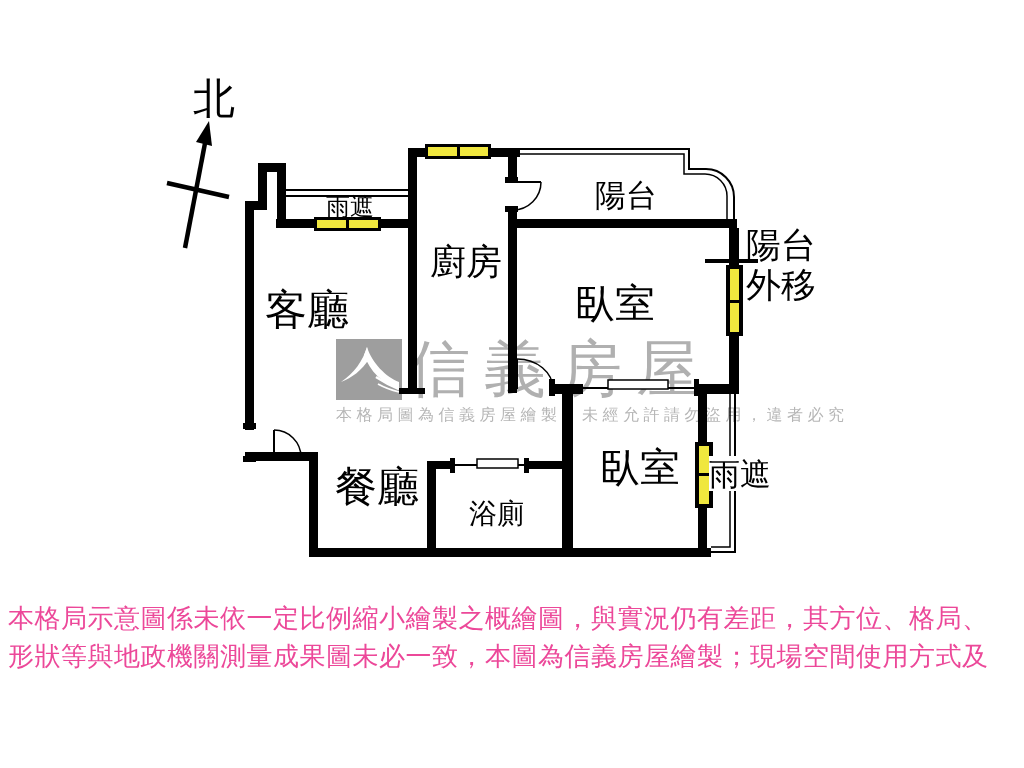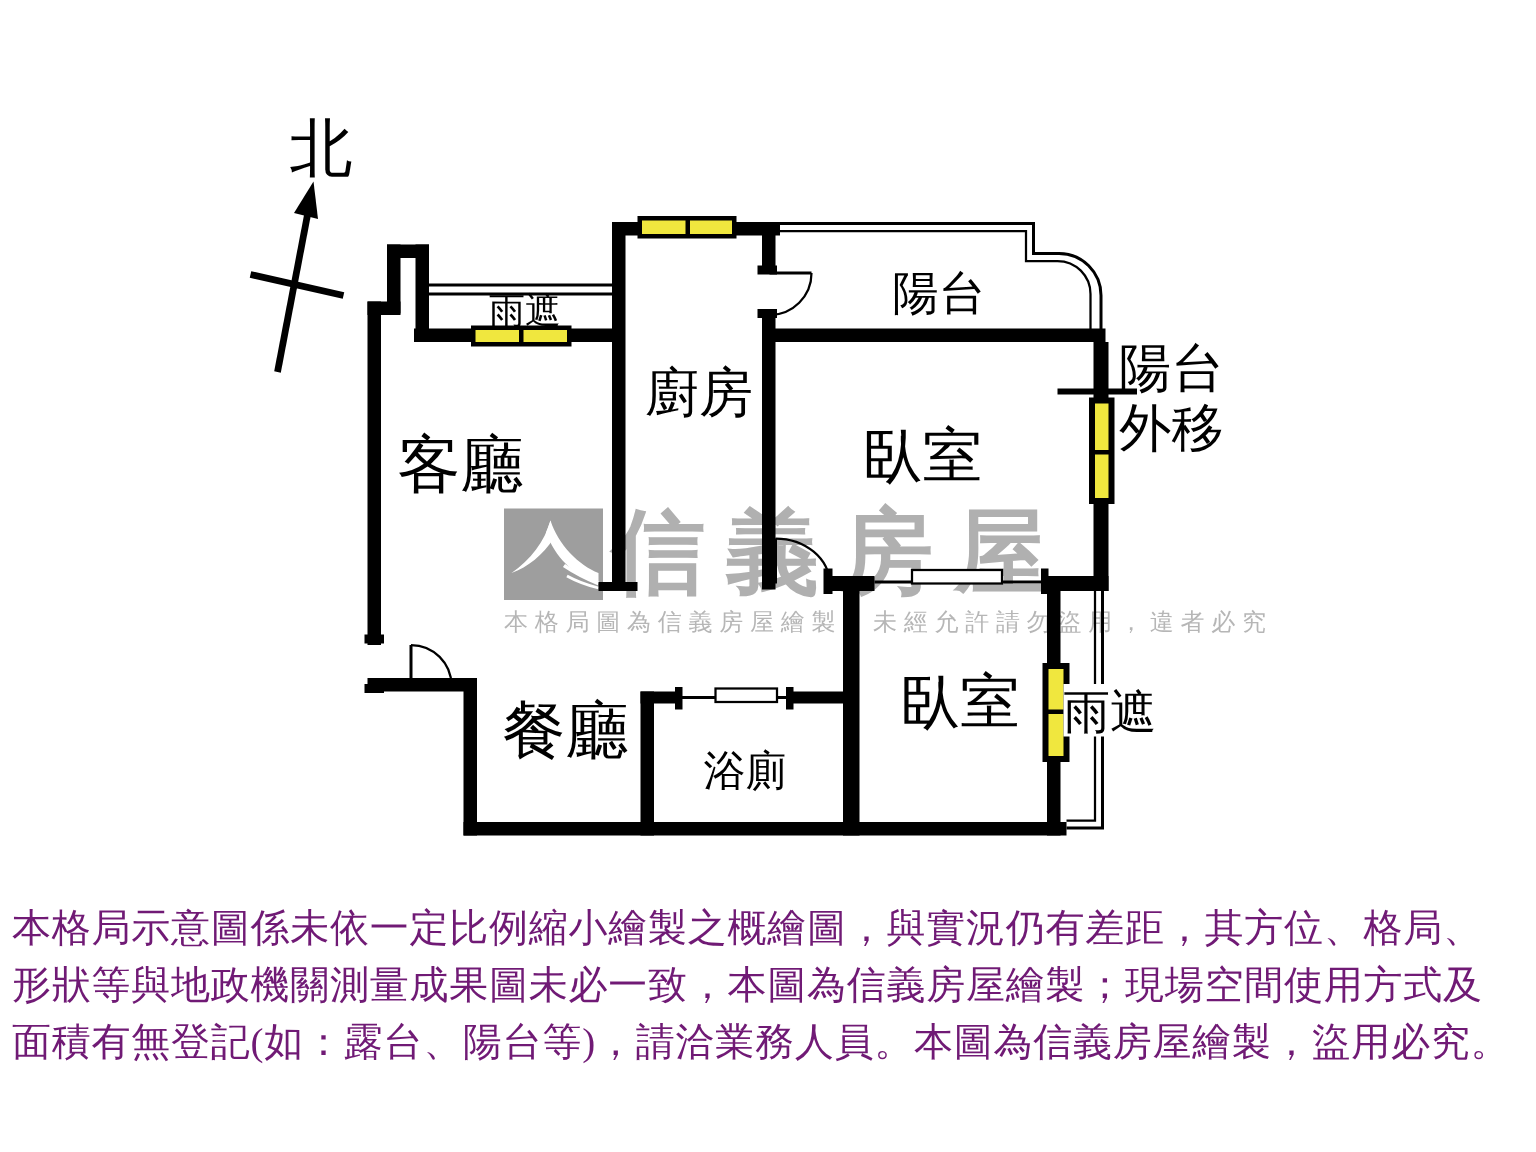--- a/index.html
+++ b/index.html
@@ -1,28 +1,28 @@
 <!DOCTYPE html>
 <html><head>
 <meta charset="utf-8">
 <style>
   html,body{margin:0;padding:0;background:#ffffff;}
   .page{position:relative;width:1024px;height:768px;background:#ffffff;overflow:hidden;
         font-family:"Liberation Serif","DejaVu Serif",serif;}
   
   .wm-logo{position:absolute;left:336px;top:339px;width:66px;height:61px;background:#9e9e9e;}
   .wm-brand{position:absolute;left:408px;top:334px;font-size:62px;line-height:70px;
-            color:#b0b0b0;letter-spacing:14px;white-space:nowrap;font-weight:700;}
+            color:#b0b0b0;letter-spacing:14px;white-space:nowrap;font-weight:400;}
   .wm-notice{position:absolute;left:336px;top:405px;font-size:16px;color:#b6b6b6;
              letter-spacing:4.5px;white-space:nowrap;}
   
   .plan-svg{position:absolute;left:0;top:0;width:1024px;height:768px;}
   .plan-label{font-family:"Liberation Serif","DejaVu Serif",serif;fill:#000000;}
   
-  .disclaimer{position:absolute;left:8px;top:600px;width:1010px;color:#701a75;
+  .disclaimer{position:absolute;left:8px;top:600px;width:1010px;color:#ec4899;
               font-size:26px;line-height:38px;letter-spacing:0.5px;}
 </style>
 </head>
 <body>
 
 <div class="page">
 
   <div class="wm-logo">
     <svg width="66" height="61" viewBox="0 0 66 61">
       <path d="M31,8 C27,22 18,34 5,43 C16,39 26,31 33,20 Z" fill="#ffffff"></path>
@@ -150,16 +150,15 @@
       <text class="plan-label" x="746" y="297" font-size="35">外移</text>
       <text class="plan-label" x="350" y="215" font-size="24" text-anchor="middle">雨遮</text>
       <rect x="709" y="456" width="63" height="35" fill="#ffffff"></rect>
       <text class="plan-label" x="740" y="485" font-size="31" text-anchor="middle">雨遮</text>
     </g>
   </svg>
 
   <div class="disclaimer">
     <div>本格局示意圖係未依一定比例縮小繪製之概繪圖，與實況仍有差距，其方位、格局、</div>
     <div>形狀等與地政機關測量成果圖未必一致，本圖為信義房屋繪製；現場空間使用方式及</div>
-    <div>面積有無登記(如：露台、陽台等)，請洽業務人員。本圖為信義房屋繪製，盜用必究。</div>
   </div>
 
 </div>
 
 </body></html>

